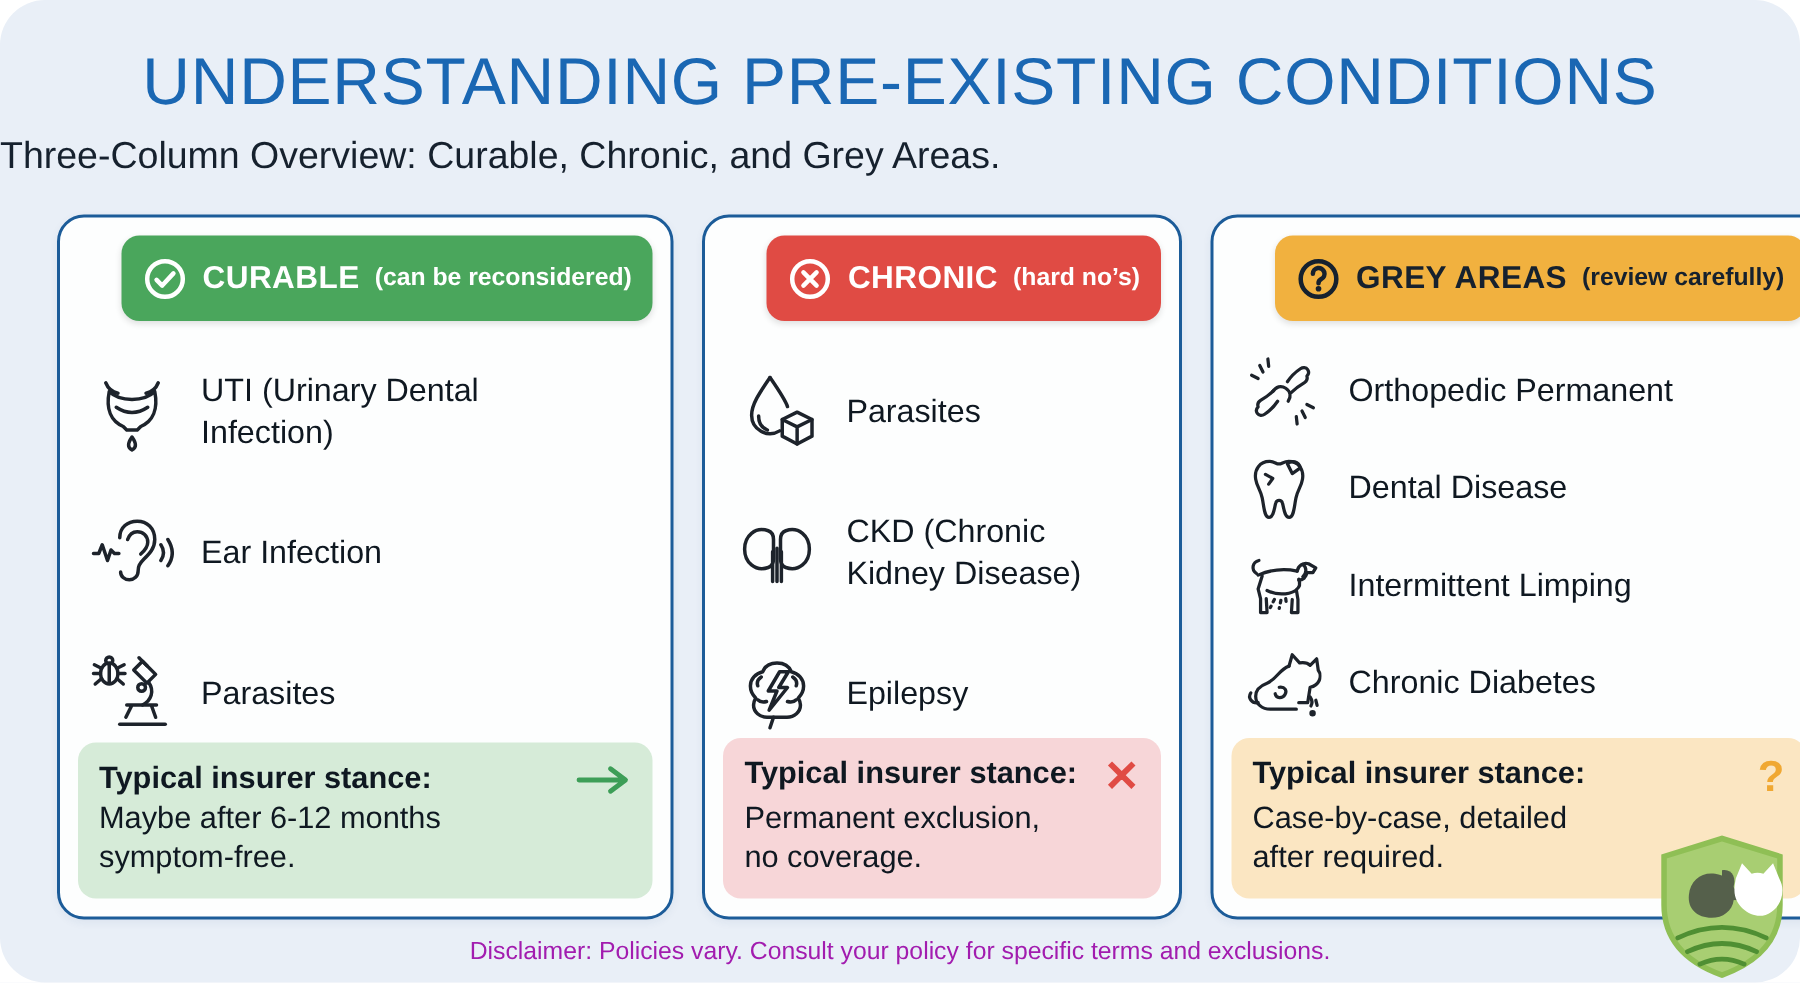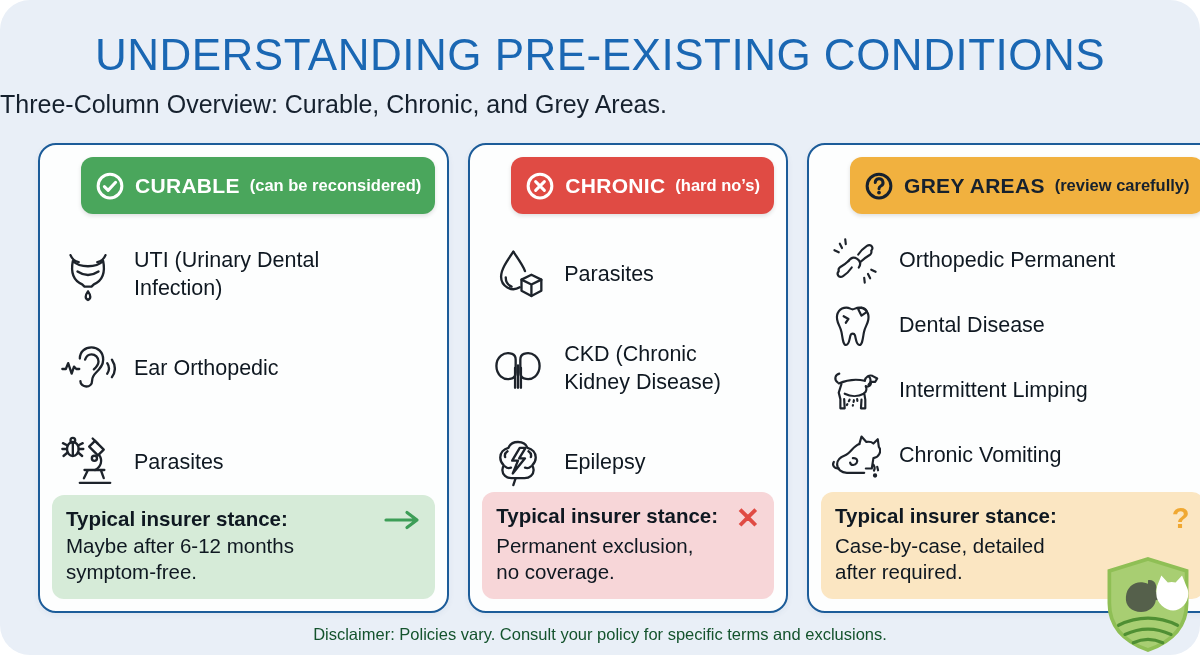--- a/index.html
+++ b/index.html
@@ -52,21 +52,21 @@
   .stance.red   { background:var(--red-light); }
   .stance.amber { background:var(--amber-light); }
   .stance-head { display:flex; justify-content:space-between; align-items:flex-start; font-weight:800; }
   .stance-body { white-space:pre-line; font-weight:500; }
   .stance-glyph { font-size:29px; font-weight:800; line-height:1; margin-top:1px; }
   .stance-glyph.x { color:var(--red); }
   .stance-glyph.q { color:var(--amber-dark); }
   .arrow-ic { width:38px; height:24px; margin-top:2px; }
   .disclaimer {
     position:absolute; bottom:11px; left:0; width:100%;
-    text-align:center; font-size:16.5px; color:#14532d; font-weight:500;
+    text-align:center; font-size:16.5px; color:#a21caf; font-weight:500;
   }
   .logo { position:absolute; right:6px; bottom:0px; width:92px; height:100px; }
   .lineart { stroke:#1d232b; stroke-width:2; fill:none; stroke-linecap:round; stroke-linejoin:round; }
   .hdr-svg  { stroke:currentColor; stroke-width:2.4; fill:none; stroke-linecap:round; stroke-linejoin:round; }
 </style>
 </head>
 <body>
 
 <div class="panel">
 
@@ -99,21 +99,21 @@
         </div>
         <div class="item">
           <span class="item-icon">
             <svg viewBox="0 0 48 48" class="lineart">
               <path d="M17 15c0-6 4.5-9.5 10-9.5S37 9.5 37 16c0 5-3 8-6 11s-3.5 4.5-3.5 7c0 3-2.2 5-5 5s-5-2-5-4.5"></path>
               <path d="M21.5 16c1-3 3-4.5 5.5-4.5 3.2 0 6 2.3 6 6 0 3-1.8 4.8-4 6.8"></path>
               <path d="M2 24h3l2-5 3 9 2-6 2 2h2.5"></path>
               <path d="M40.5 19q3 4.5 0 9M44.5 16q5 8 0 15"></path>
             </svg>
           </span>
-          <span class="item-label">Ear Orthopedic</span>
+          <span class="item-label">Ear Infection</span>
         </div>
         <div class="item">
           <span class="item-icon">
             <svg viewBox="0 0 48 48" class="lineart">
               <ellipse cx="11" cy="12" rx="5" ry="6"></ellipse>
               <circle cx="11" cy="4.5" r="2"></circle>
               <path d="M11 6.5v11M6.5 9L2.5 7M6 12H2M6.5 15l-3.5 3M15.5 9l4-2M16 12h4M15.5 15l3.5 3"></path>
               <path d="M30 5l7.5 7.5-5 5L25 10z"></path>
               <path d="M28 3l4.5 4.5"></path>
               <path d="M33.5 17c3.5 5 1.5 10.5-3.5 13"></path>
@@ -244,21 +244,21 @@
           <span class="item-icon">
             <svg viewBox="0 0 48 48" class="lineart">
               <path d="M28 13l2-7 4.5 5c3-.5 5 0 6.5 1.5l4-4 1 7c1.5 2 1.5 4.5.5 6.5-1 2.2-3 3.5-5.5 4l-1.5 9.5h-5.5"></path>
               <path d="M28 13c-6 2-8 8.5-13.5 10.5-4 1.5-7 4.2-7 8 0 4.8 4 8 9 8h16"></path>
               <path d="M9 35.5c-4 .5-6.5-3-4.5-6"></path>
               <path d="M22 26c3.5-.5 5 2 3.5 4.5S20 33 19.5 30"></path>
               <path d="M41 32q2 3 .5 5.5M44.5 34l.8 3.2"></path>
               <circle cx="42.5" cy="42" r="1" fill="#1d232b"></circle>
             </svg>
           </span>
-          <span class="item-label">Chronic Vomiting</span>
+          <span class="item-label">Chronic Diabetes</span>
         </div>
       </div>
       <div class="stance amber">
         <div class="stance-head">
           <span>Typical insurer stance:</span>
           <span class="stance-glyph q">?</span>
         </div>
         <div class="stance-body">Case-by-case, detailed
 after required.</div>
       </div>

